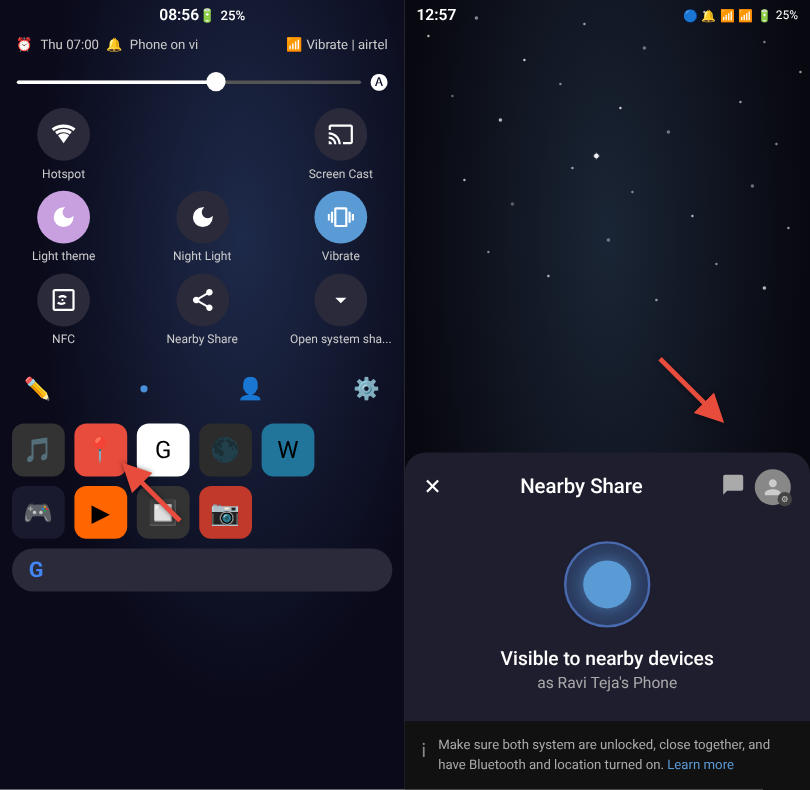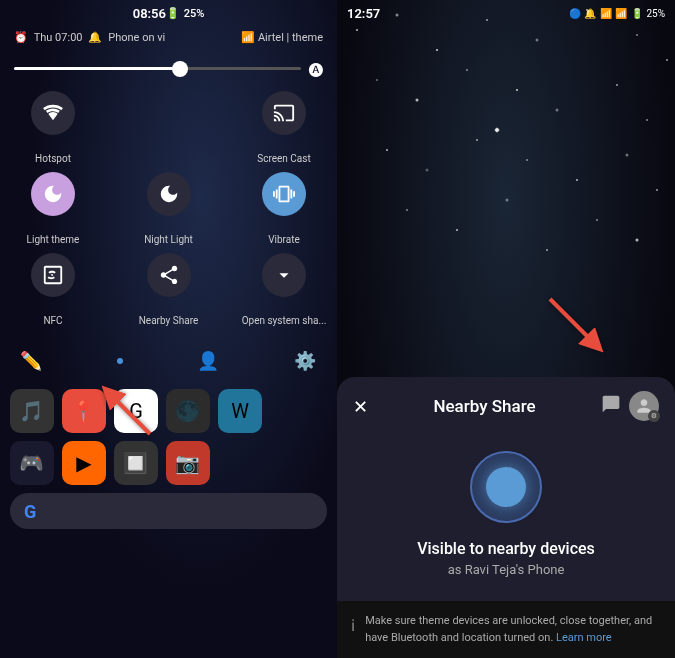--- a/index.html
+++ b/index.html
@@ -161,21 +161,20 @@
 
     .qs-icon-wrap.active-dark {
       background: #c8a0e0;
     }
 
     .qs-label {
       font-size: 10px;
       color: #ccc;
       text-align: center;
       white-space: nowrap;
-      margin-top: 12px;
     }
 
     
     .bottom-bar {
       position: relative;
       z-index: 10;
       display: flex;
       justify-content: space-between;
       align-items: center;
       padding: 8px 20px;
@@ -464,21 +463,21 @@
   <div class="notification-area">
     <div class="notif-row">
       <div class="notif-left">
         <span>⏰</span>
         <span>Thu 07:00</span>
         <span>🔔</span>
         <span>Phone on vi</span>
       </div>
       <div class="notif-right">
         <span>📶</span>
-        <span>Airtel | theme</span>
+        <span>Vibrate | airtel</span>
       </div>
     </div>
   </div>
 
   <div class="brightness-row">
     <div class="brightness-slider-track">
       <div class="brightness-slider-fill"></div>
       <div class="brightness-thumb"></div>
     </div>
     <span class="brightness-icon">🅐</span>
@@ -688,18 +687,18 @@
       <div class="nearby-circle-outer">
         <div class="nearby-circle-inner"></div>
       </div>
       <div class="nearby-visible-text">Visible to nearby devices</div>
       <div class="nearby-device-name">as Ravi Teja's Phone</div>
     </div>
 
     <div class="nearby-info-bar">
       <span class="nearby-info-icon">ℹ</span>
       <div class="nearby-info-text">
-        <span>Make sure theme devices are unlocked, close together, and have Bluetooth and location turned on.</span>
+        <span>Make sure both system are unlocked, close together, and have Bluetooth and location turned on.</span>
         <a href="#" class="nearby-info-link">Learn more</a>
       </div>
     </div>
   </div>
 </div>
 
 </body></html>

